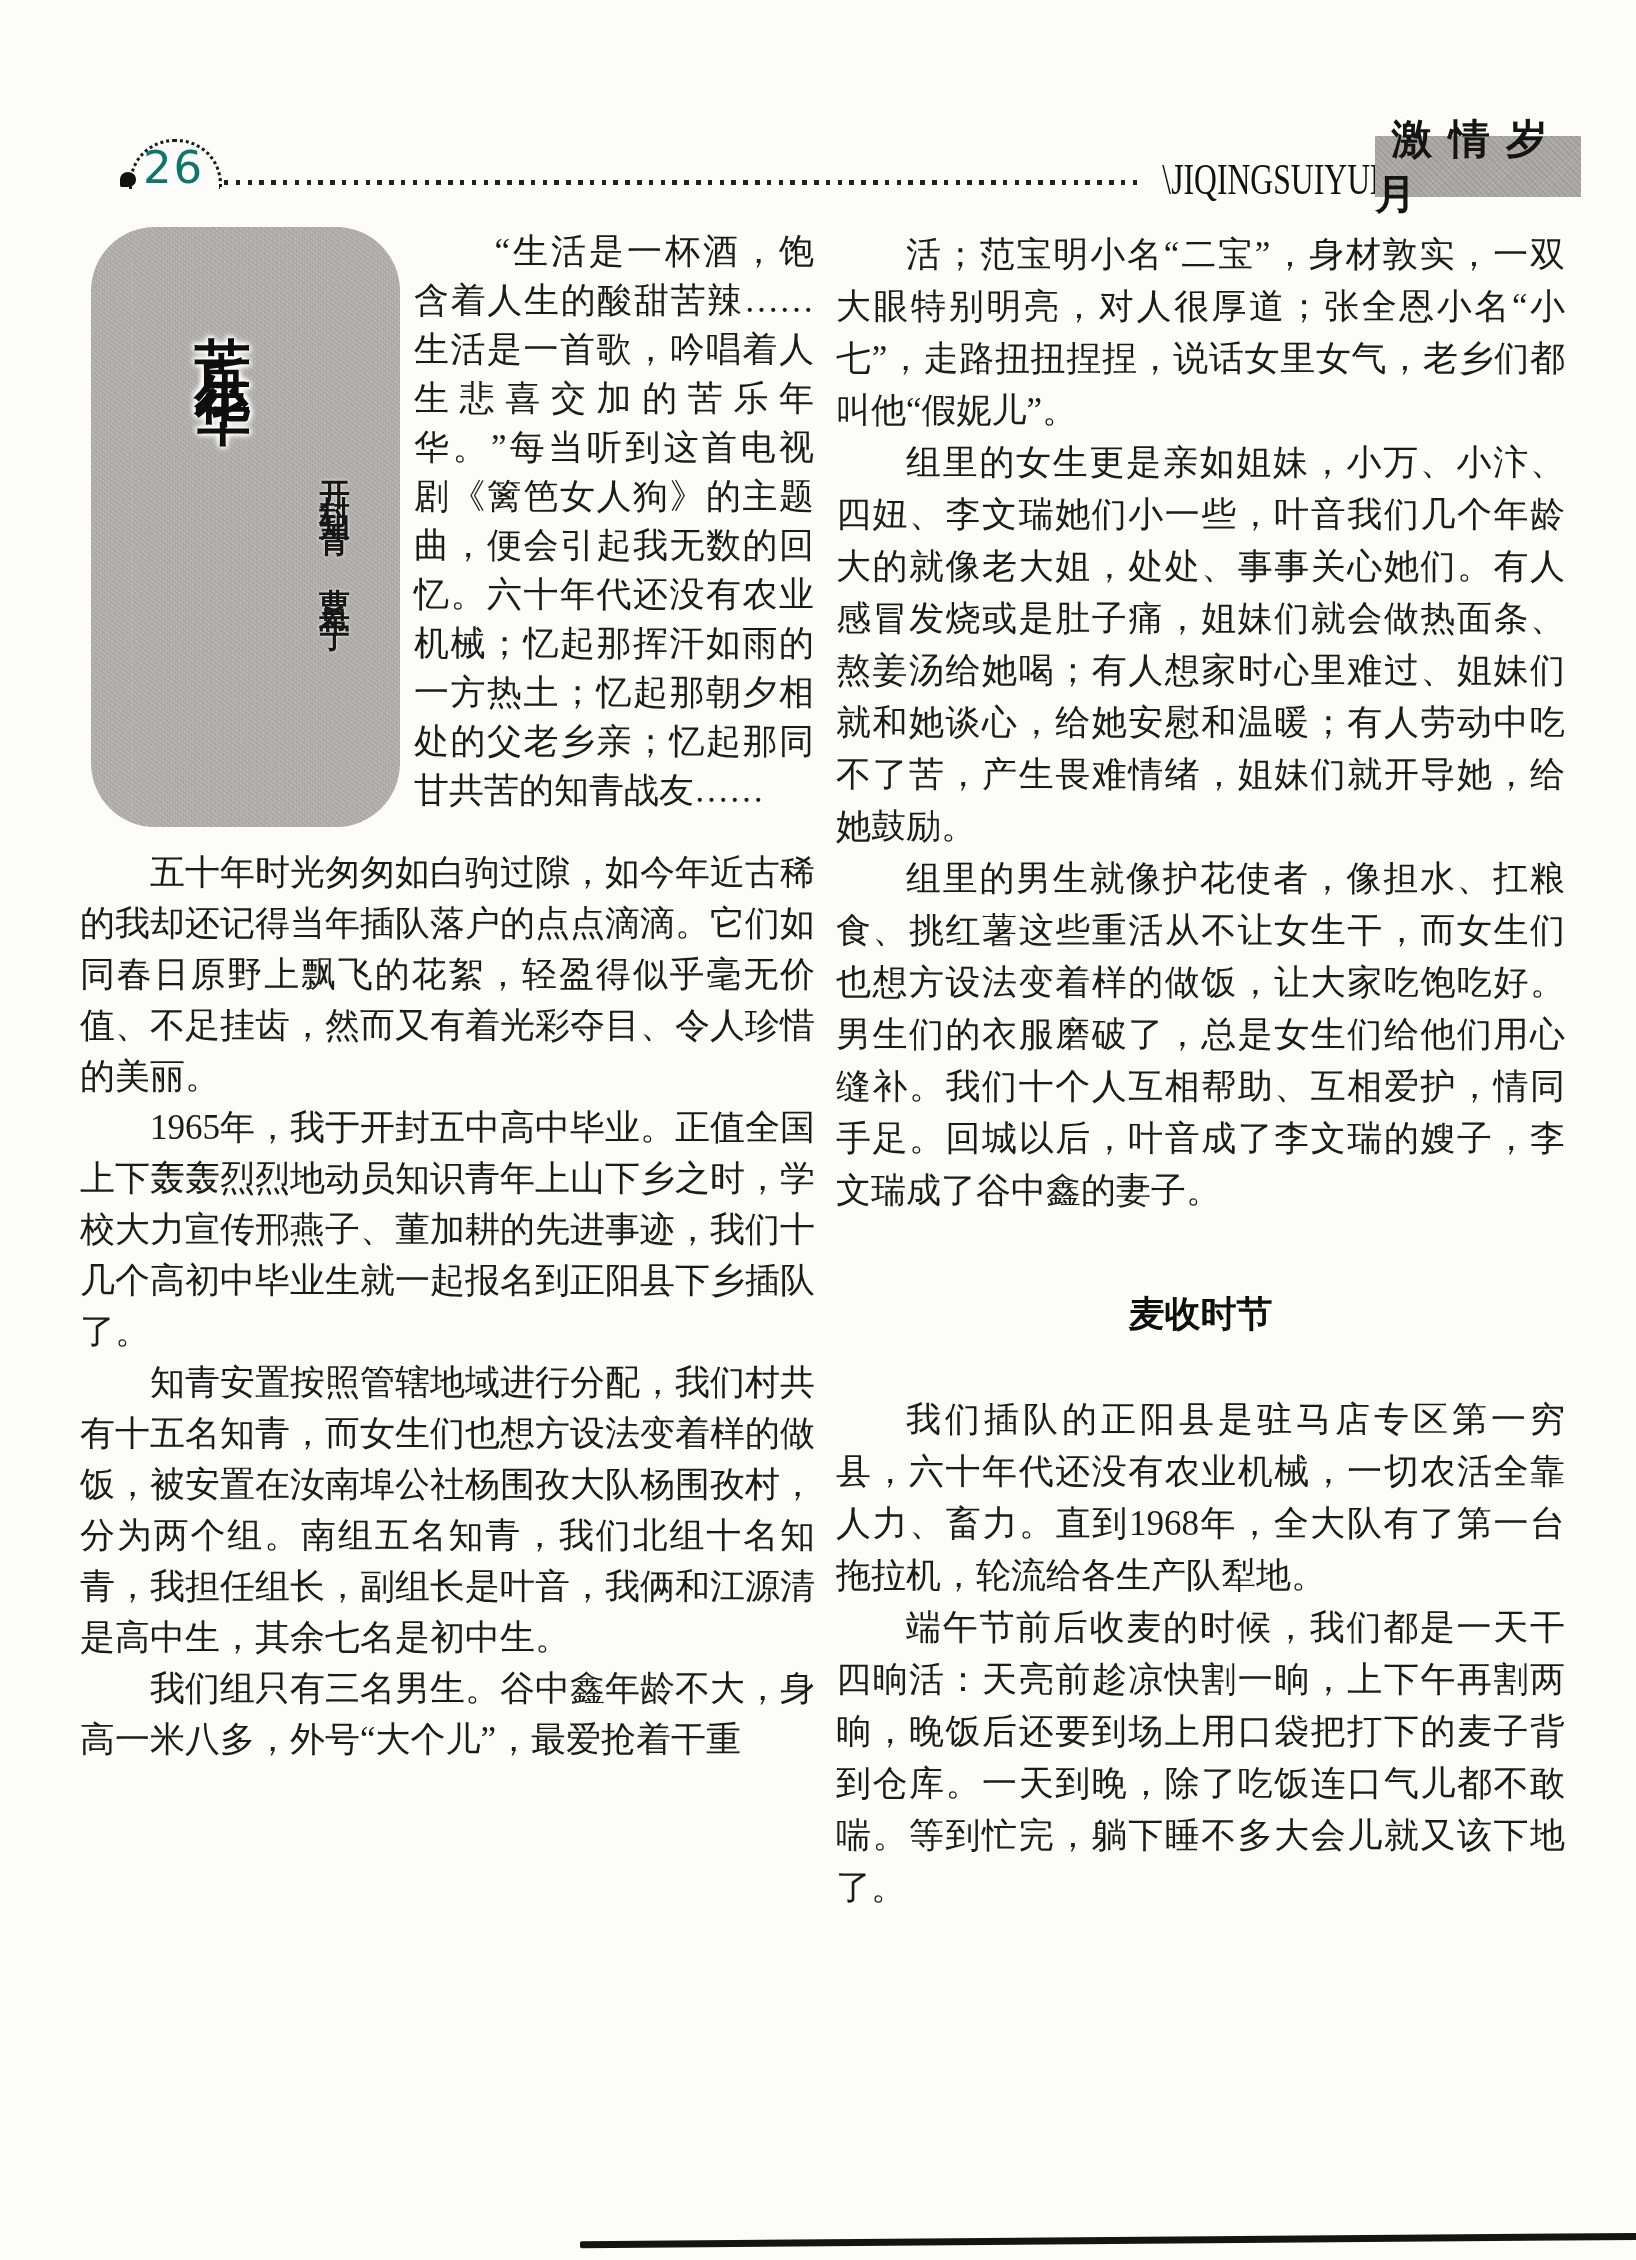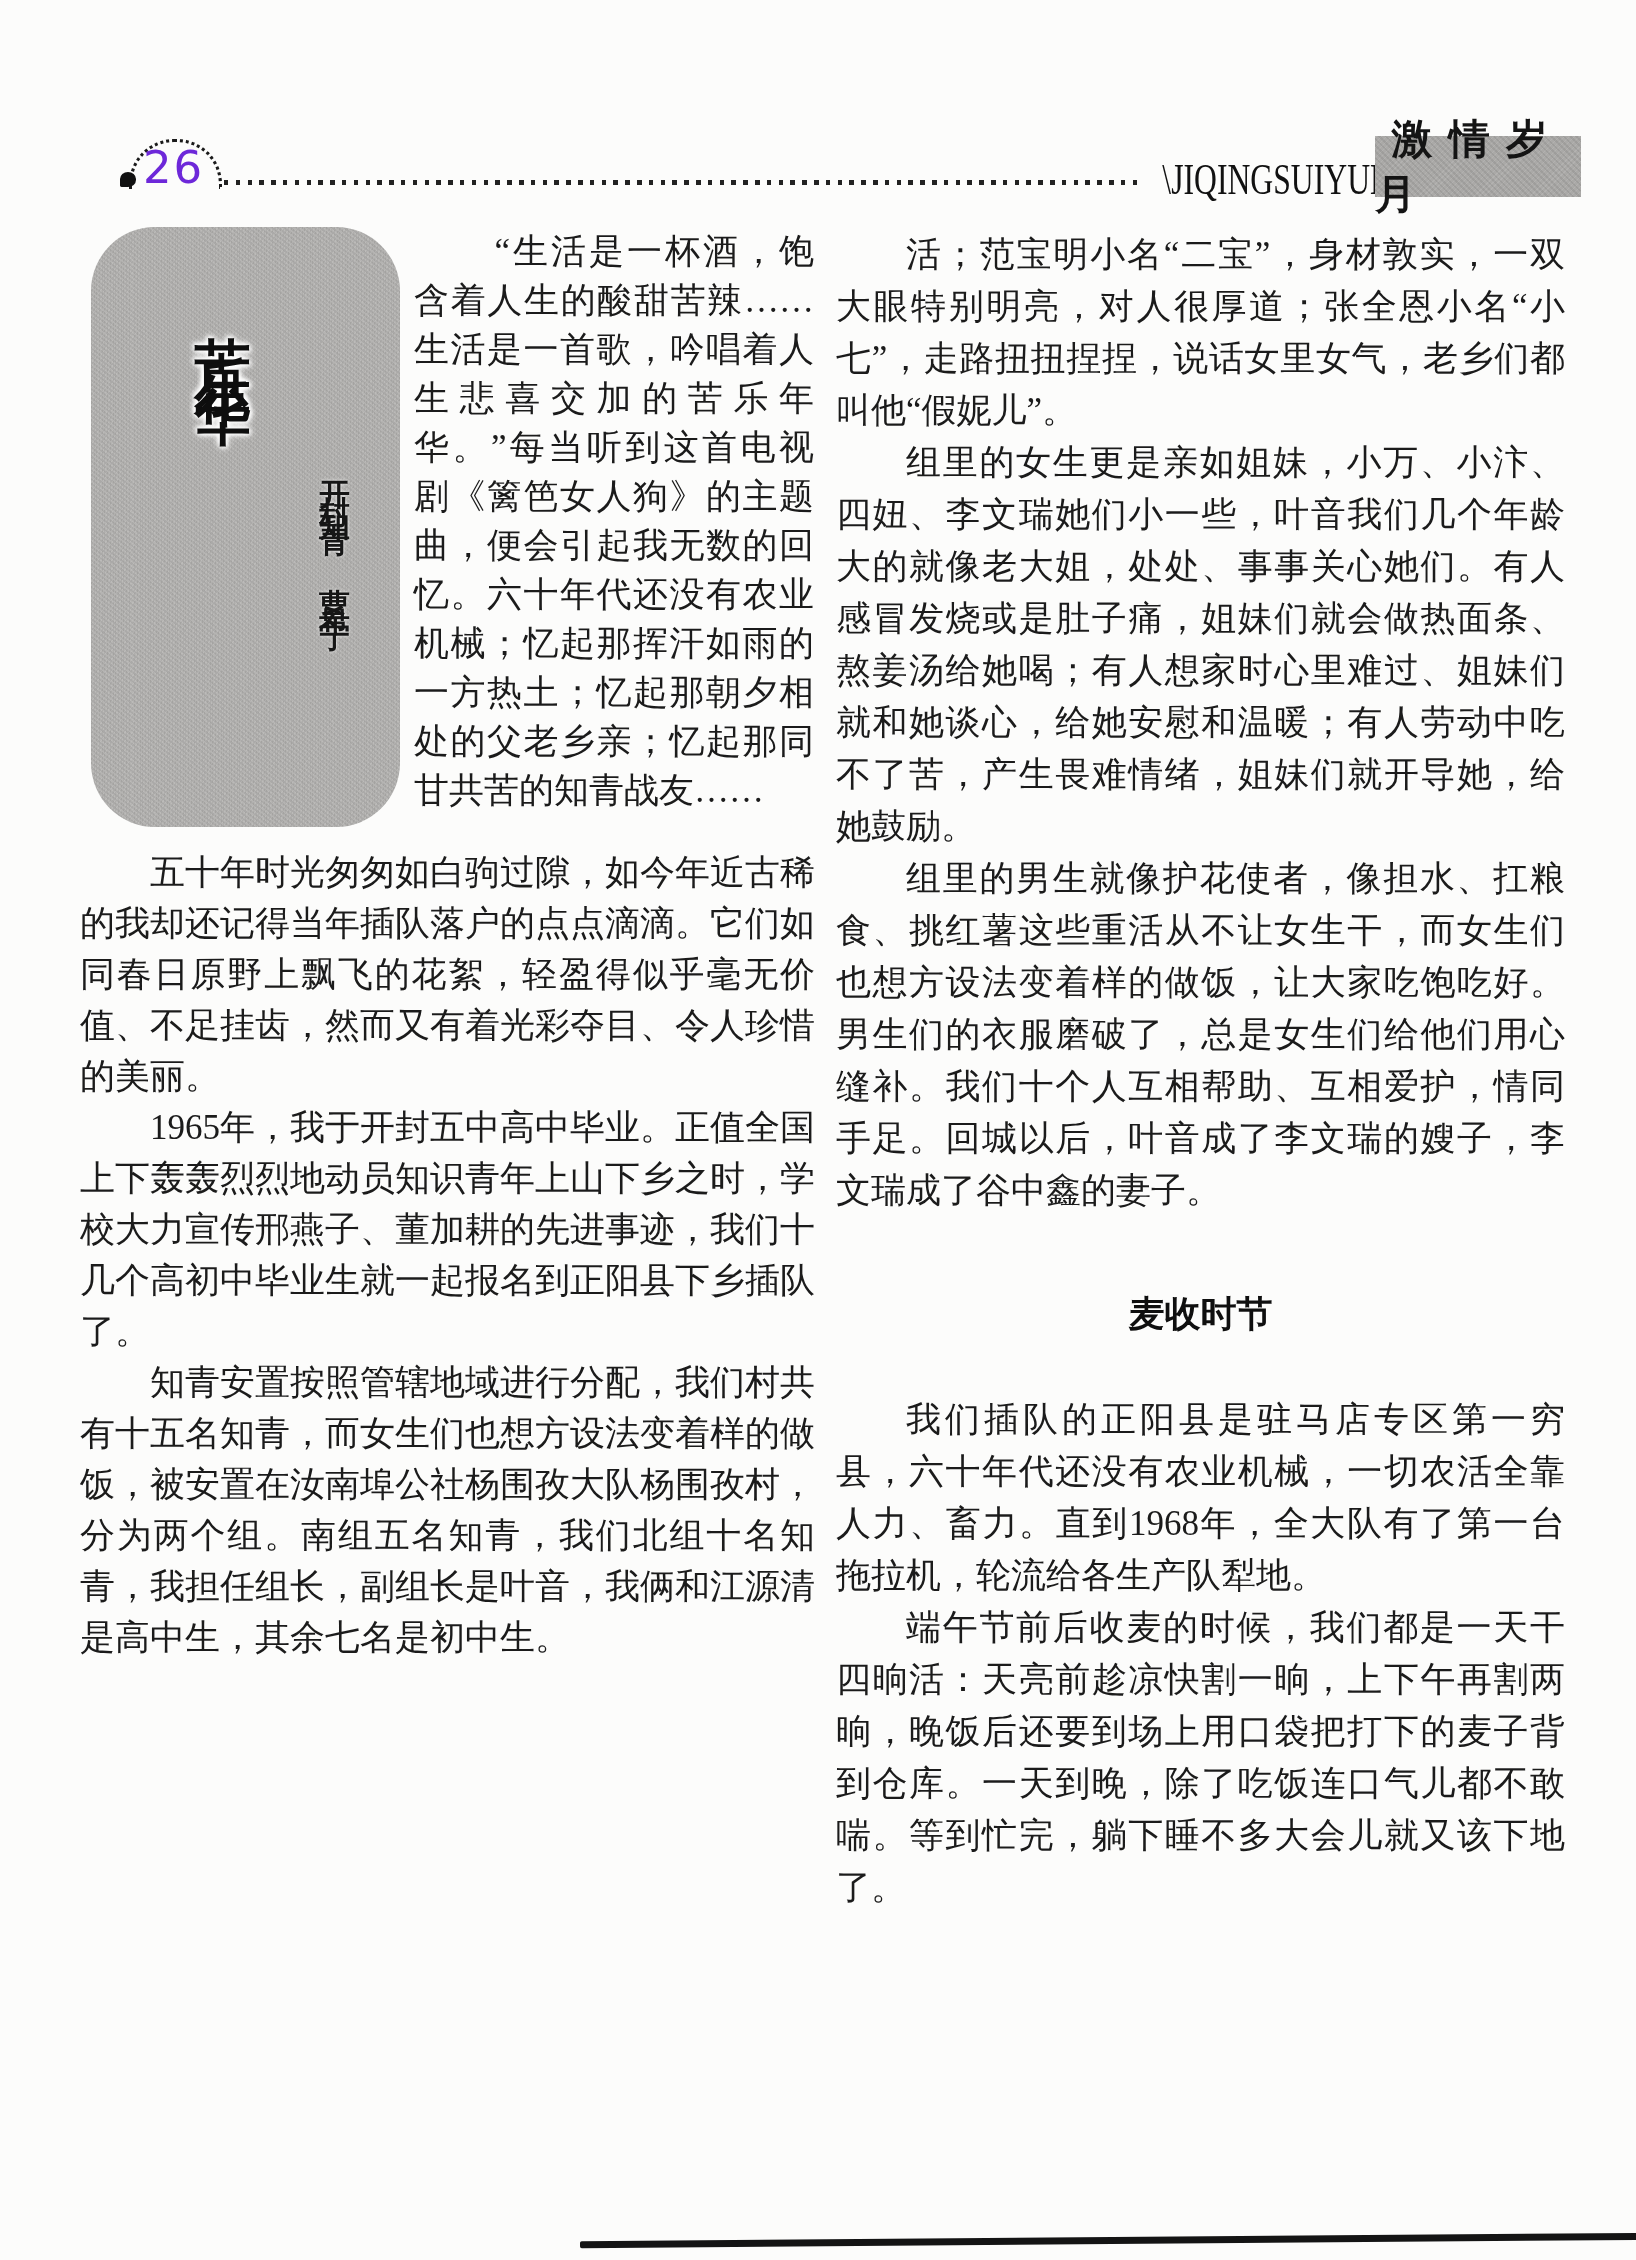--- a/index.html
+++ b/index.html
@@ -20,21 +20,21 @@
     border-radius:45px 45px 0 0;
   }
   .pagenum-dot{
     position:absolute;left:120px;top:172px;width:16.4px;height:14.5px;
     background:#111;border-radius:50% 50% 50% 10%;
   }
   .pagenum{
     position:absolute;left:137px;top:145px;width:73px;
     font-family:"DejaVu Sans","Liberation Sans",sans-serif;
     font-weight:400;font-size:45px;line-height:45px;letter-spacing:1.8px;
-    color:#6d28d9;text-align:center;
+    color:#0f766e;text-align:center;
   }
   .leader{
     position:absolute;left:224px;top:180px;width:920px;height:4.5px;
     background:repeating-linear-gradient(90deg,#222 0 4.5px,transparent 4.5px 11.8px);
   }
   .journal-code{
     position:absolute;left:1082px;top:156px;width:287px;height:47px;
     font-family:"Liberation Serif","DejaVu Serif",serif;
     font-size:44px;line-height:47px;text-align:right;
     transform:scaleX(.72);transform-origin:100% 50%;
@@ -123,20 +123,21 @@
     <div class="vtitle">苦乐年华</div>
     <div class="vbyline">开封知青 曹希宁</div>
   </section>
 
   <div class="intro">“生活是一杯酒，饱含着人生的酸甜苦辣……生活是一首歌，吟唱着人生悲喜交加的苦乐年华。”每当听到这首电视剧《篱笆女人狗》的主题曲，便会引起我无数的回忆。六十年代还没有农业机械；忆起那挥汗如雨的一方热土；忆起那朝夕相处的父老乡亲；忆起那同甘共苦的知青战友……</div>
 
   <div class="col col-left">
     <p>五十年时光匆匆如白驹过隙，如今年近古稀的我却还记得当年插队落户的点点滴滴。它们如同春日原野上飘飞的花絮，轻盈得似乎毫无价值、不足挂齿，然而又有着光彩夺目、令人珍惜的美丽。</p>
     <p>1965年，我于开封五中高中毕业。正值全国上下轰轰烈烈地动员知识青年上山下乡之时，学校大力宣传邢燕子、董加耕的先进事迹，我们十几个高初中毕业生就一起报名到正阳县下乡插队了。</p>
     <p>知青安置按照管辖地域进行分配，我们村共有十五名知青，而女生们也想方设法变着样的做饭，被安置在汝南埠公社杨围孜大队杨围孜村，分为两个组。南组五名知青，我们北组十名知青，我担任组长，副组长是叶音，我俩和江源清是高中生，其余七名是初中生。</p>
+    <p>我们组只有三名男生。谷中鑫年龄不大，身高一米八多，外号“大个儿”，最爱抢着干重</p>
   </div>
 
   <div class="col col-right">
     <p>活；范宝明小名“二宝”，身材敦实，一双大眼特别明亮，对人很厚道；张全恩小名“小七”，走路扭扭捏捏，说话女里女气，老乡们都叫他“假妮儿”。</p>
     <p>组里的女生更是亲如姐妹，小万、小汴、四妞、李文瑞她们小一些，叶音我们几个年龄大的就像老大姐，处处、事事关心她们。有人感冒发烧或是肚子痛，姐妹们就会做热面条、熬姜汤给她喝；有人想家时心里难过、姐妹们就和她谈心，给她安慰和温暖；有人劳动中吃不了苦，产生畏难情绪，姐妹们就开导她，给她鼓励。</p>
     <p>组里的男生就像护花使者，像担水、扛粮食、挑红薯这些重活从不让女生干，而女生们也想方设法变着样的做饭，让大家吃饱吃好。男生们的衣服磨破了，总是女生们给他们用心缝补。我们十个人互相帮助、互相爱护，情同手足。回城以后，叶音成了李文瑞的嫂子，李文瑞成了谷中鑫的妻子。</p>
     <h2>麦收时节</h2>
     <p>我们插队的正阳县是驻马店专区第一穷县，六十年代还没有农业机械，一切农活全靠人力、畜力。直到1968年，全大队有了第一台拖拉机，轮流给各生产队犁地。</p>
     <p>端午节前后收麦的时候，我们都是一天干四晌活：天亮前趁凉快割一晌，上下午再割两晌，晚饭后还要到场上用口袋把打下的麦子背到仓库。一天到晚，除了吃饭连口气儿都不敢喘。等到忙完，躺下睡不多大会儿就又该下地了。</p>
 

